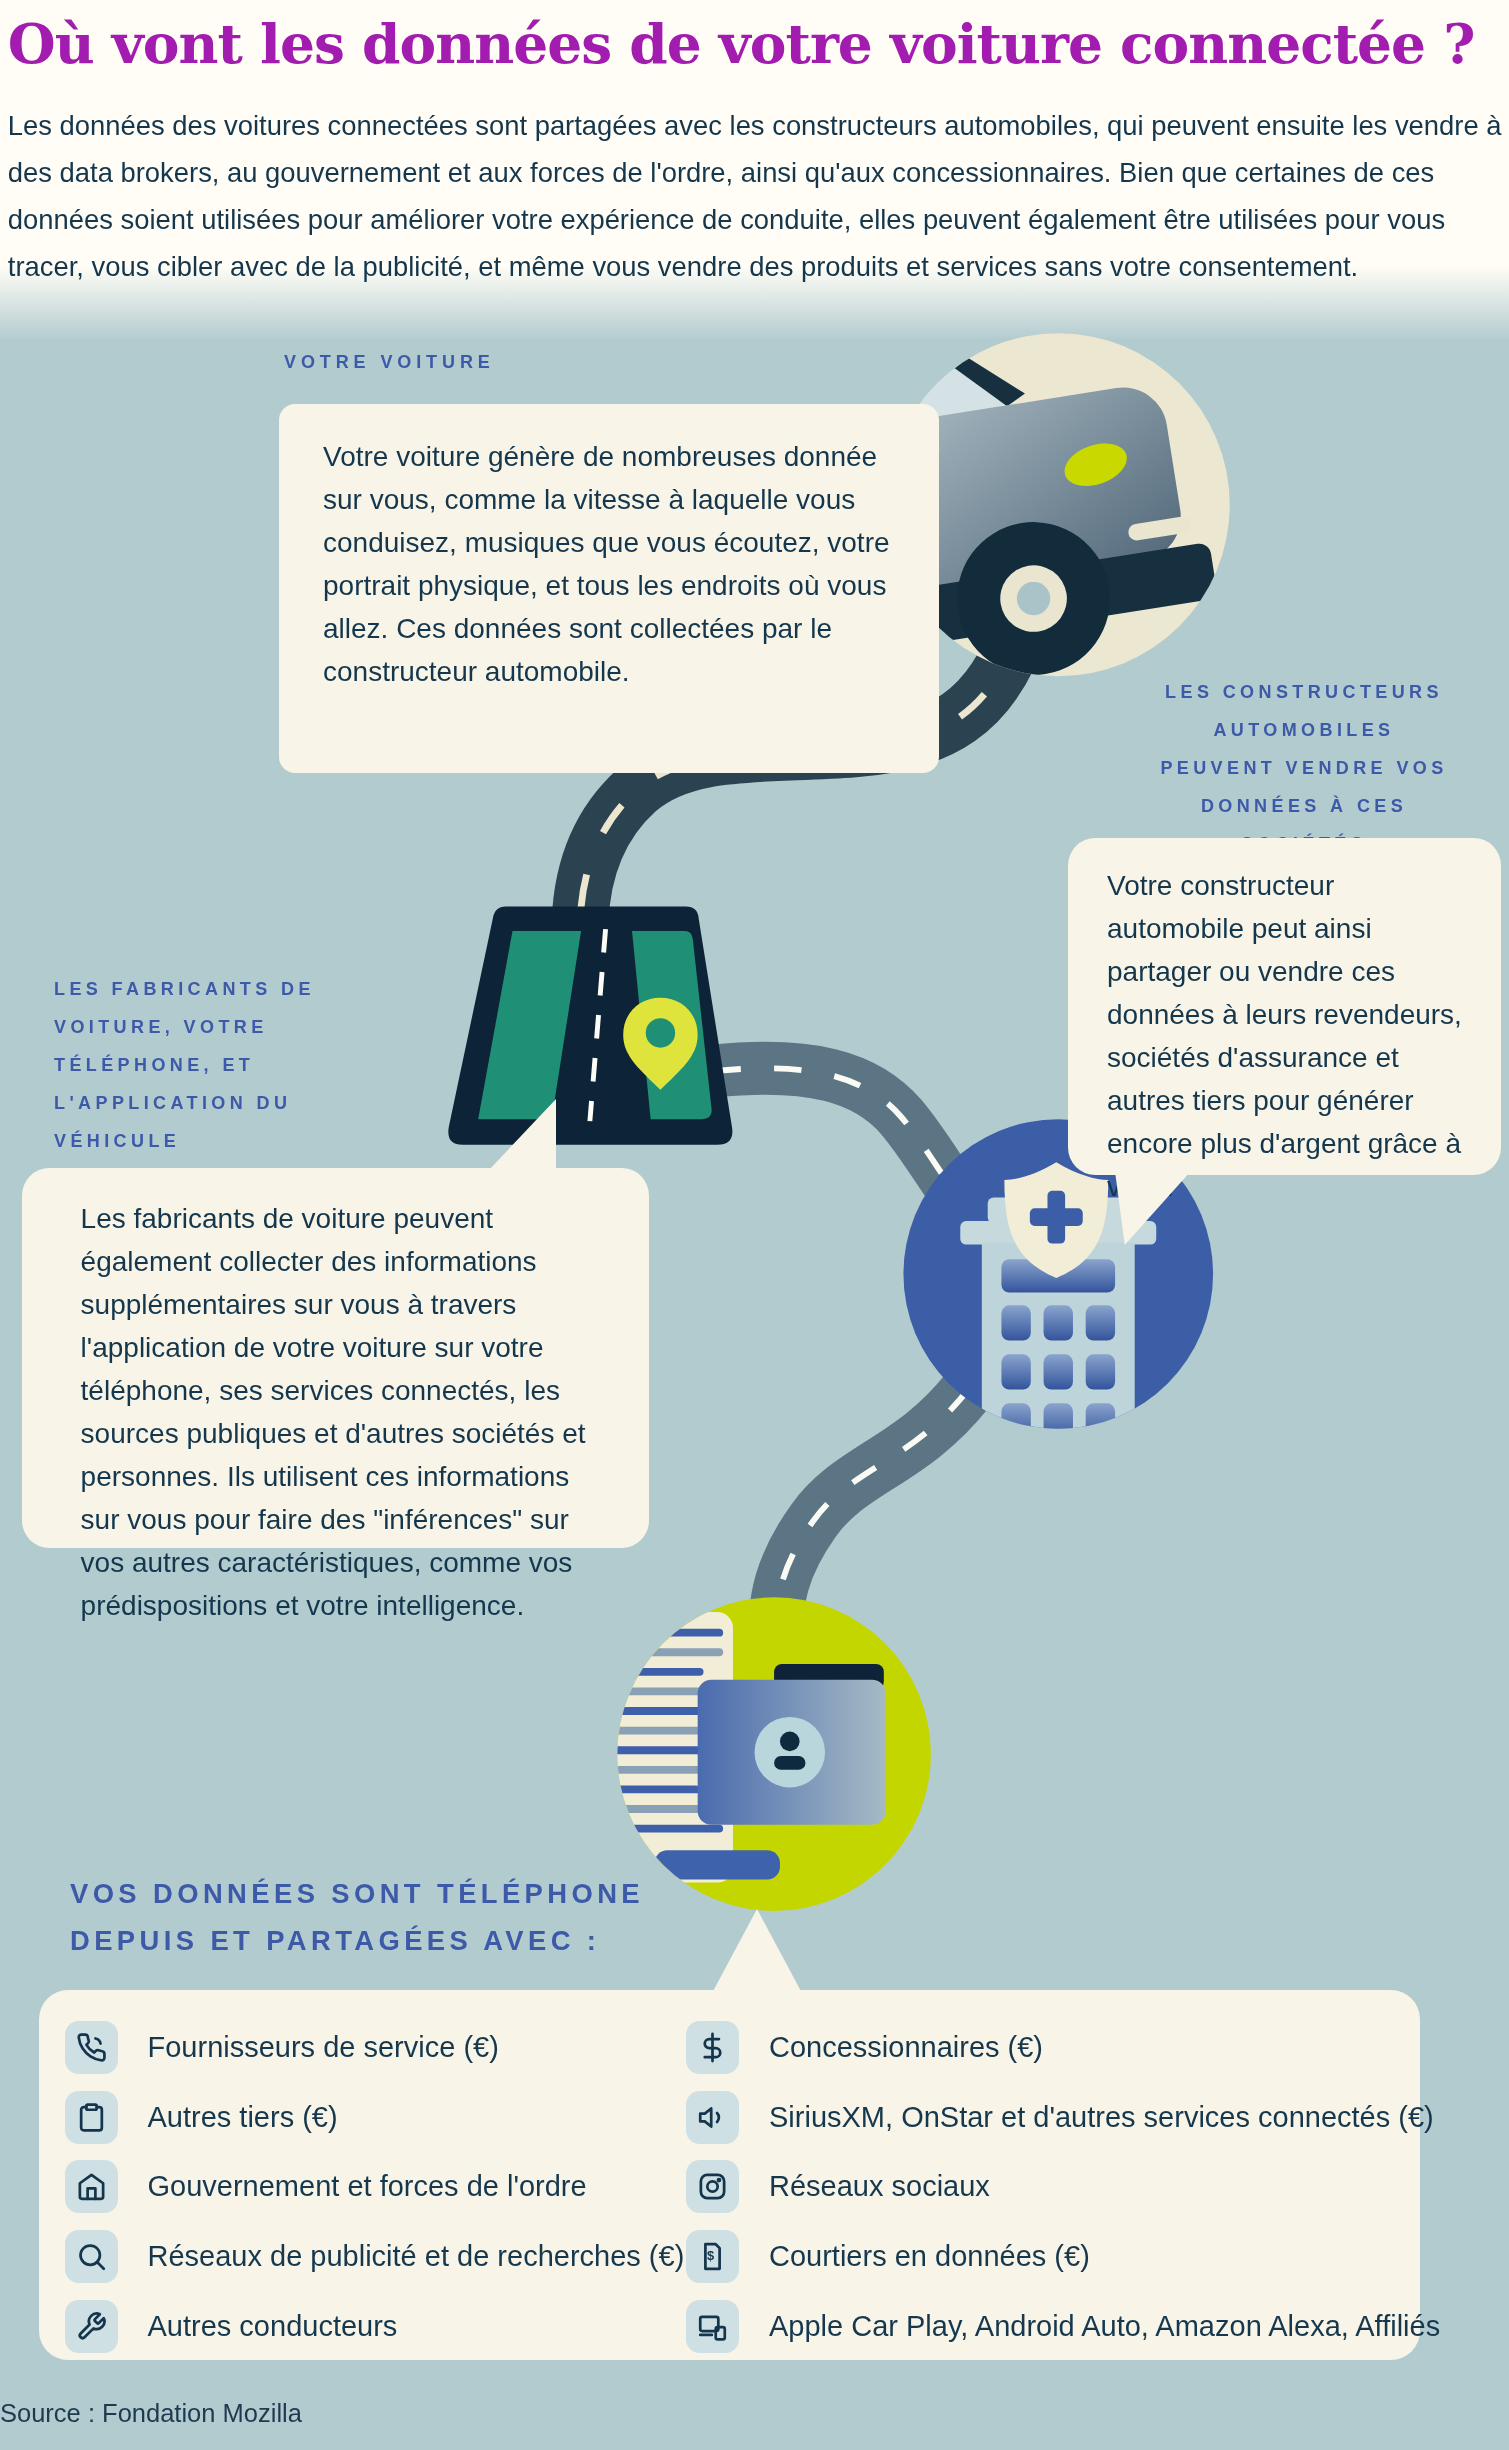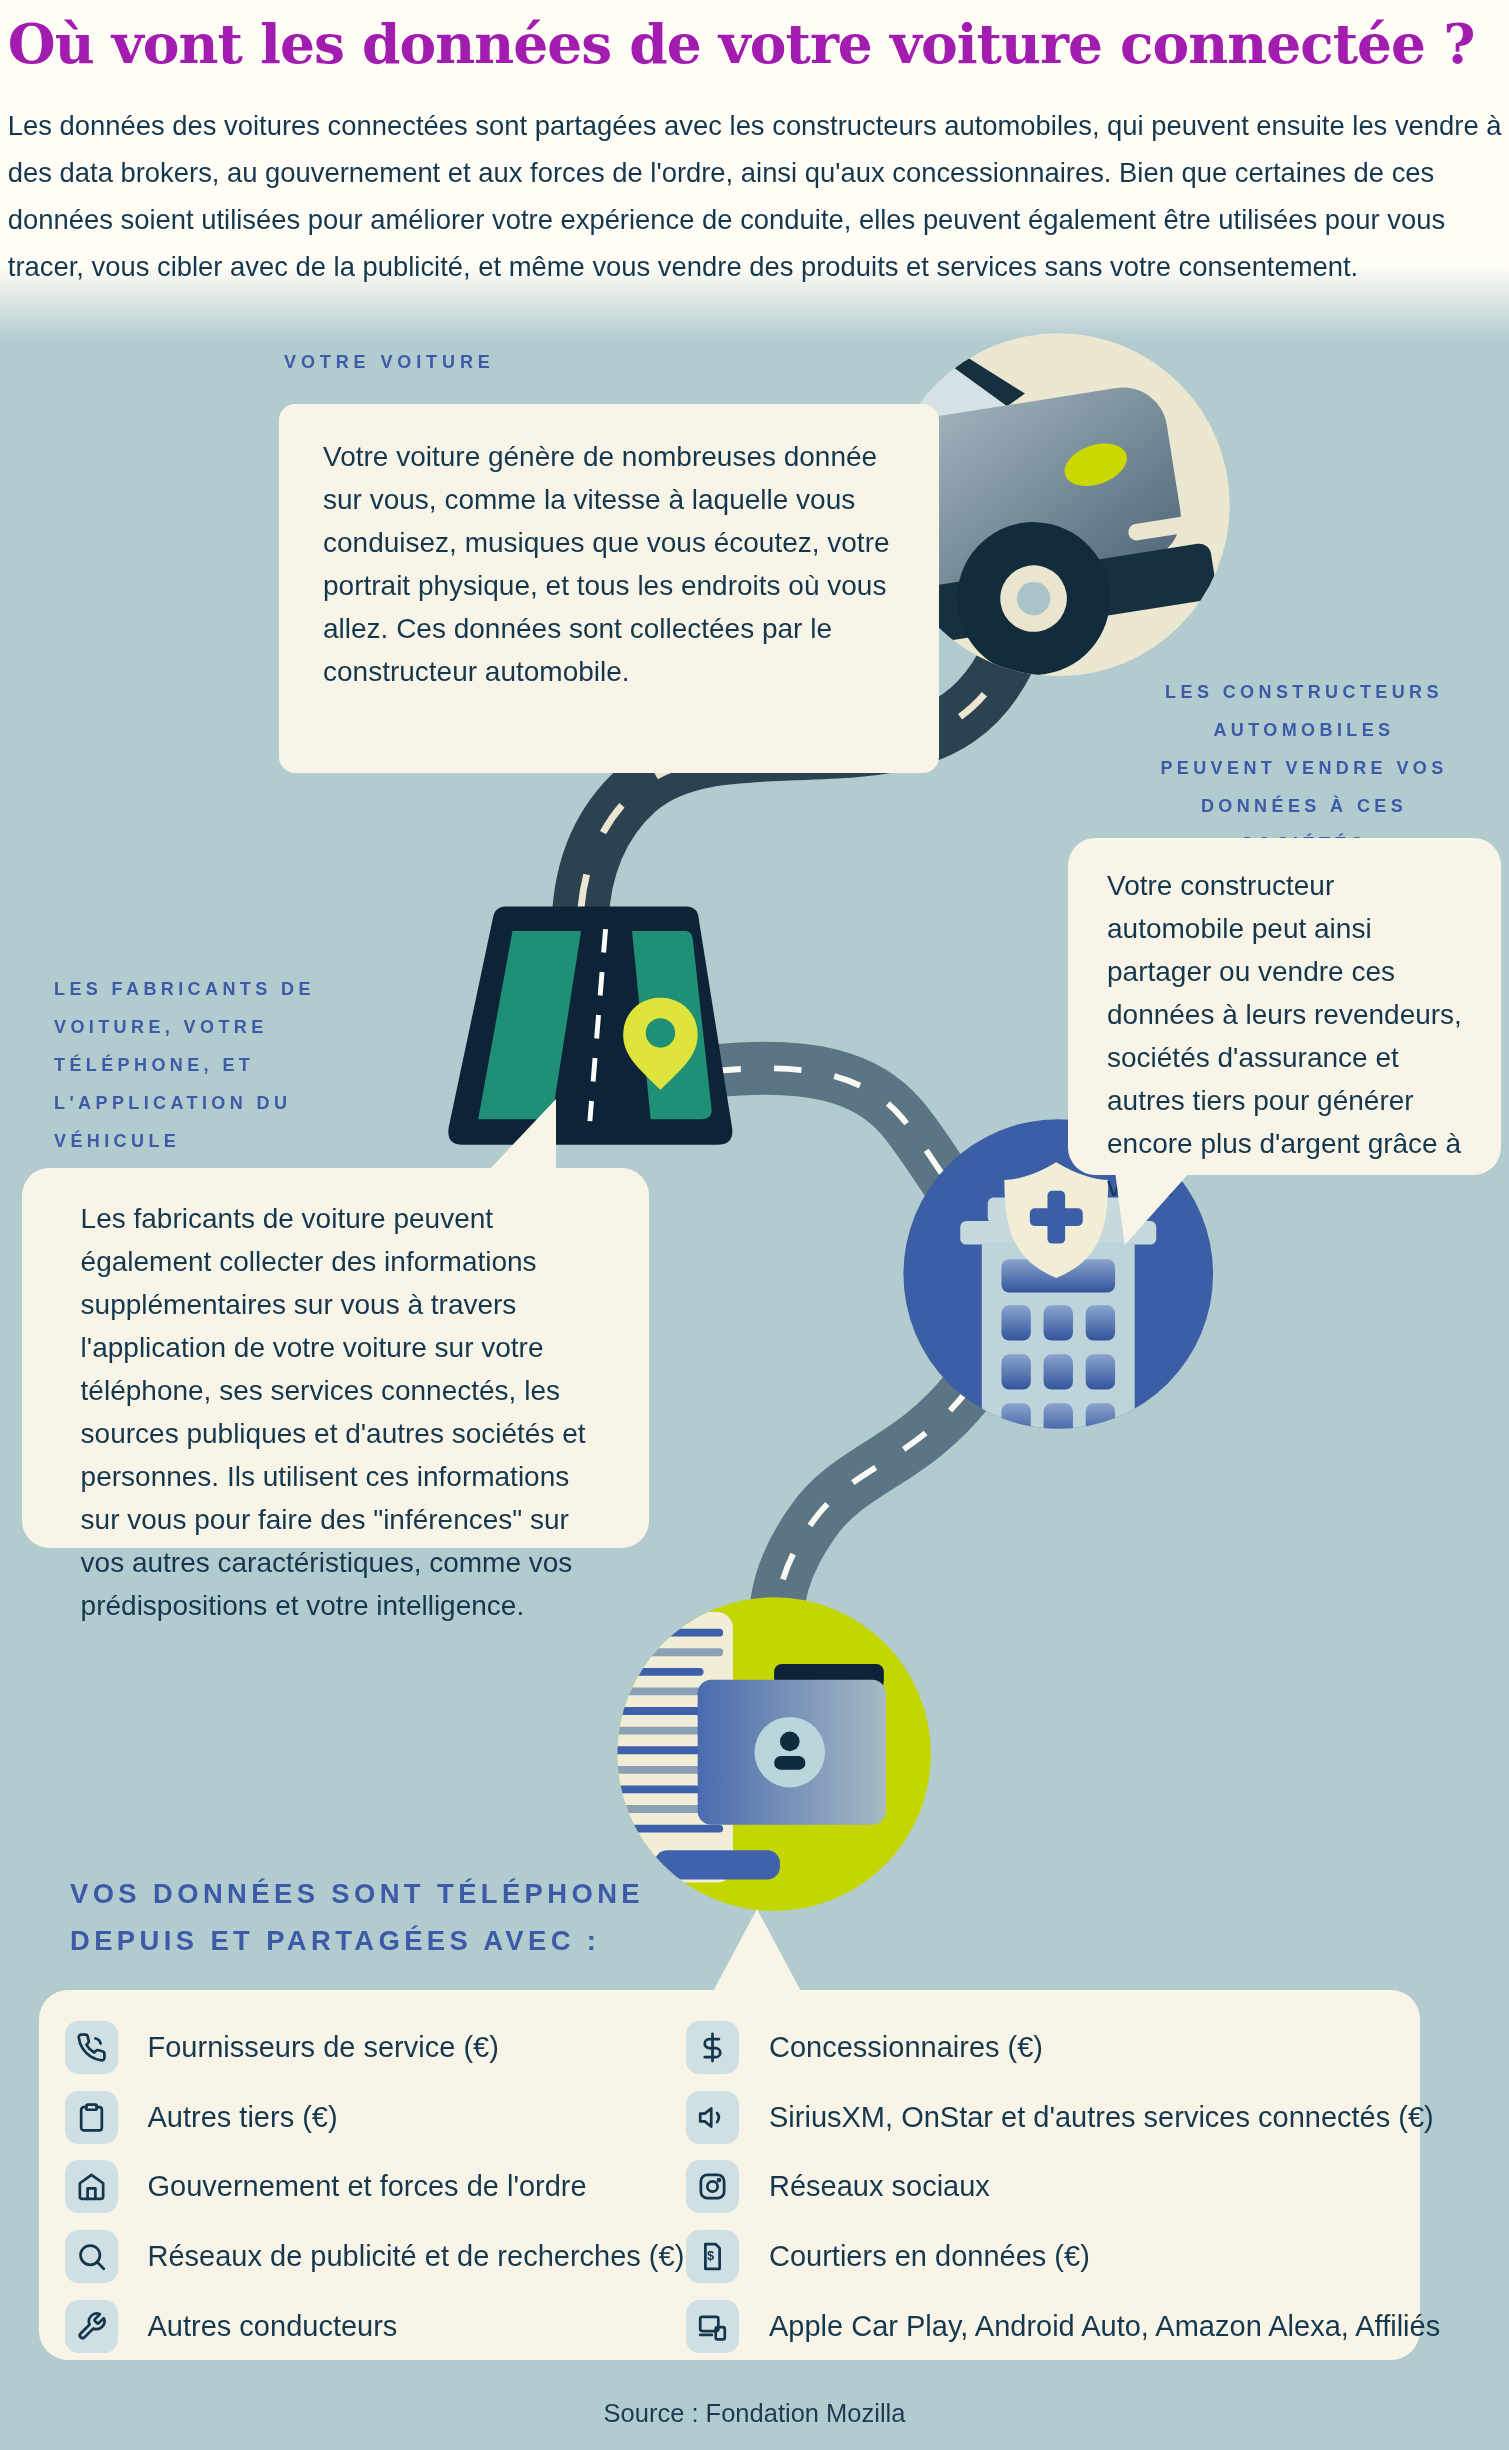--- a/index.html
+++ b/index.html
@@ -38,21 +38,21 @@
   .col{position:absolute;top:31px;}
   .col.left{left:25.5px;width:637px;}
   .col.right{left:647px;width:765px;}
   .row{display:flex;align-items:center;height:53px;margin-bottom:16.7px;}
   .tile{width:53px;height:53px;border-radius:13.7px;background:#cfe0e4;flex:0 0 auto;
     display:flex;align-items:center;justify-content:center;}
   .row .lbl{margin-left:30px;font-size:29px;color:#16384e;white-space:nowrap;}
   .tile svg{width:31px;height:31px;stroke:#14354c;stroke-width:2.1;fill:none;
     stroke-linecap:round;stroke-linejoin:round;}
   .tile svg text{stroke:none;fill:#14354c;font-weight:bold;}
-  .source{top:2399px;left:0;width:1509px;text-align:center;font-size:25.5px;color:#1d3a50;}
+  .source{top:2399px;left:0;width:1509px;font-size:25.5px;color:#1d3a50;}
 </style>
 </head>
 <body>
 
 <div id="stage">
 
   <div class="abs header-band"></div>
 
   <svg class="abs" width="1509" height="2450" viewBox="0 0 1540 2500" style="top:0;left:0;">
     <defs>

